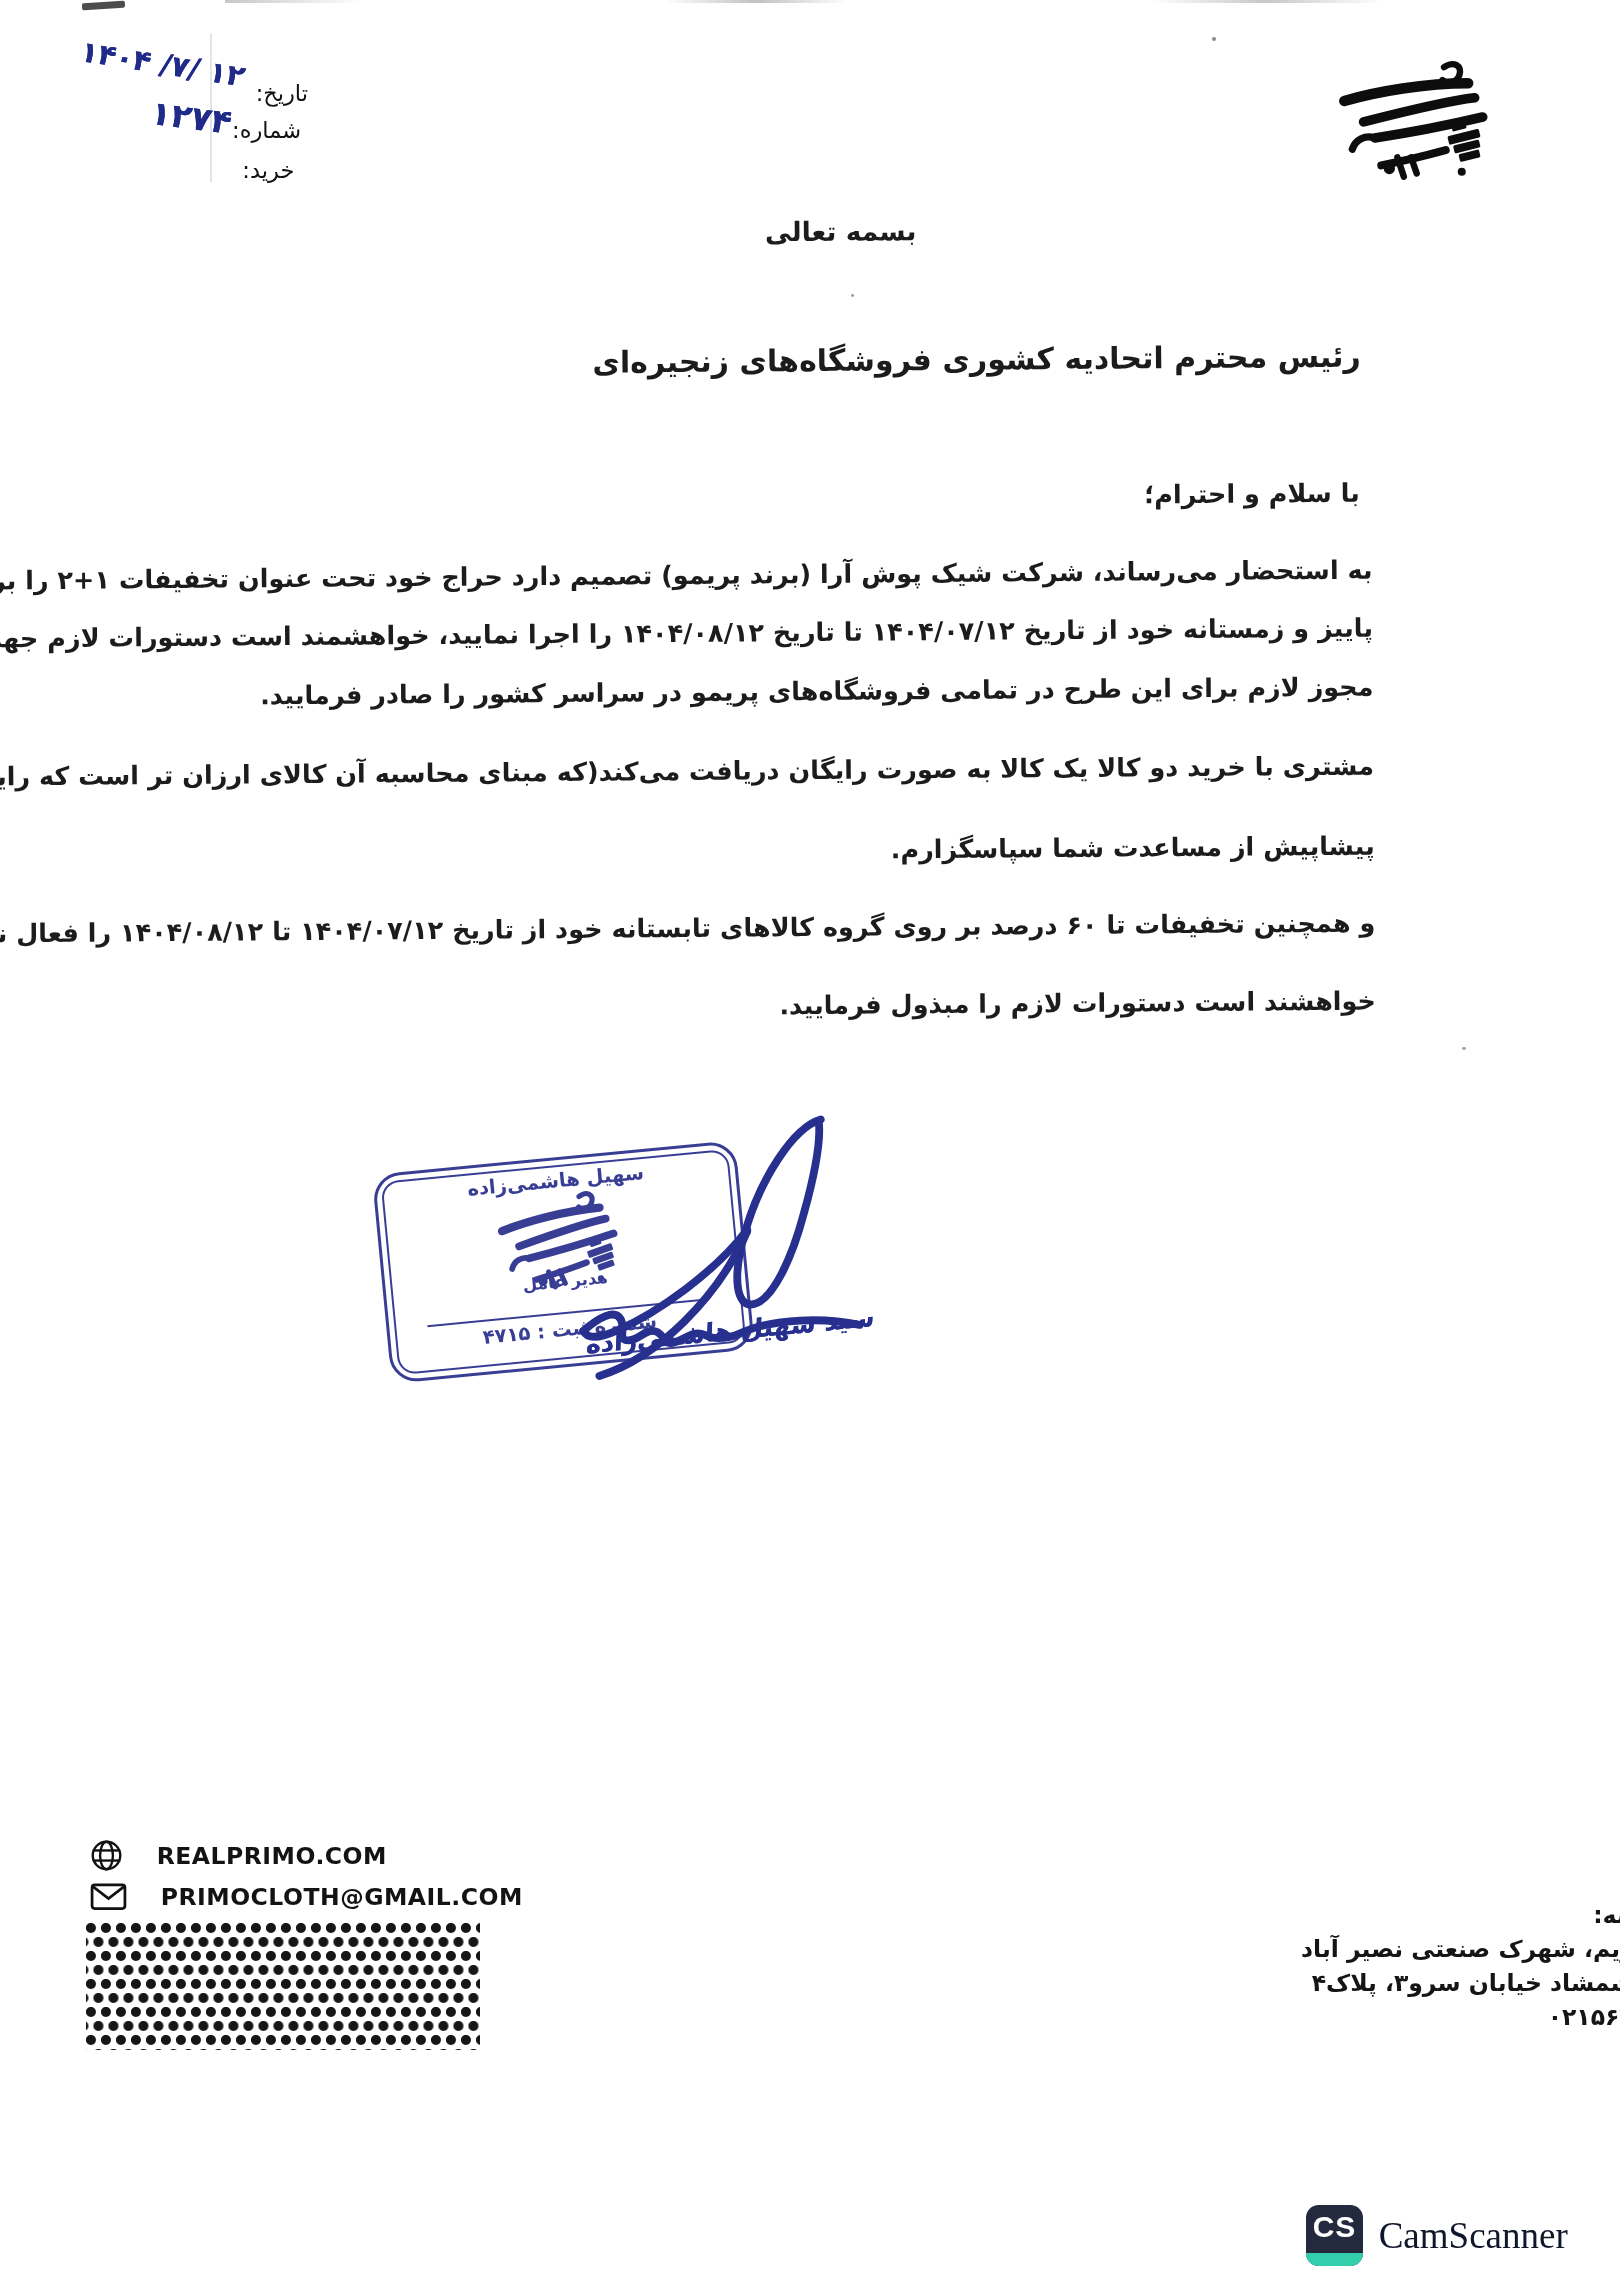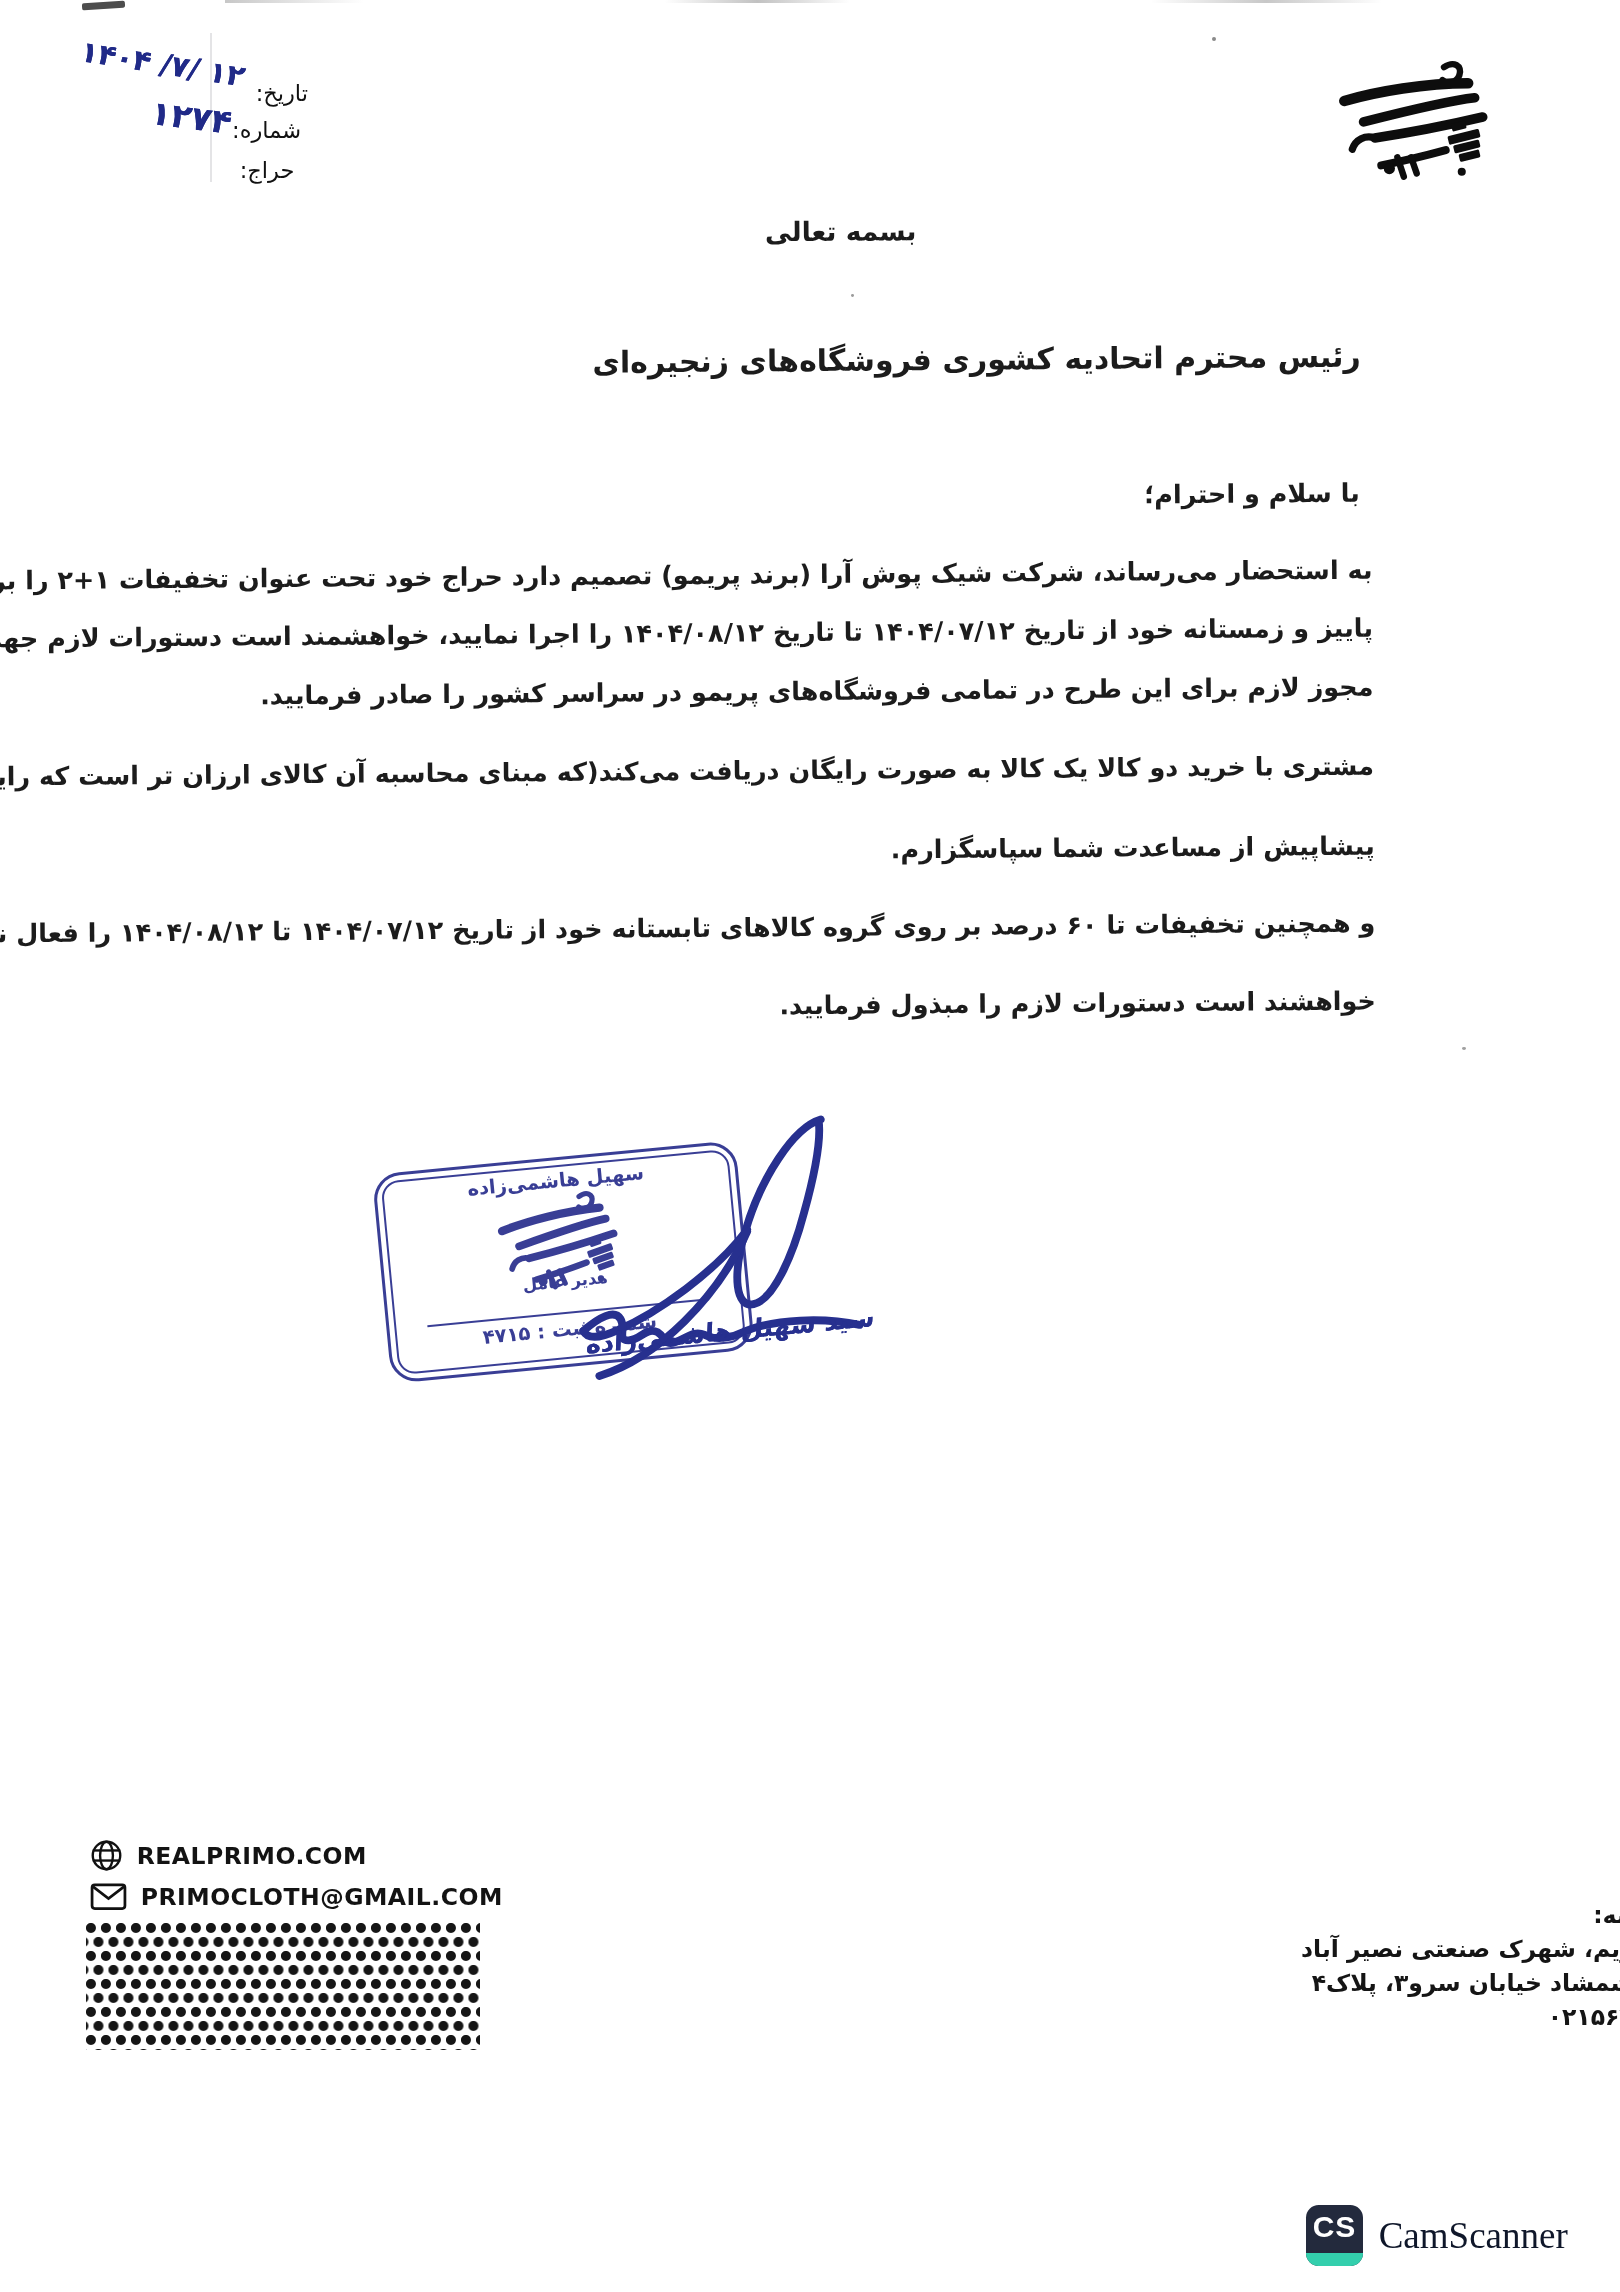--- a/index.html
+++ b/index.html
@@ -53,21 +53,21 @@
   .stamp-reg{position:absolute;top:161px;left:0;width:100%;text-align:center;
              font-size:19.6px;font-weight:bold;direction:rtl;}
   
   #sig{position:absolute;left:529px;top:1084px;z-index:3;}
   #signame{position:absolute;left:584px;top:1315px;z-index:3;color:#27308f;
            font-size:25.5px;font-weight:bold;direction:rtl;white-space:nowrap;
            transform:rotate(-5deg) skewX(-8deg);text-shadow:0 0 0.6px #27308f;}
   
   #contact{position:absolute;left:90px;top:1835px;}
   .c-row{display:flex;align-items:center;gap:13.7px;height:41px;}
-  .c-text{font-weight:bold;font-size:23.5px;letter-spacing:0.5px;color:#131313;}
+  .c-text{font-weight:bold;font-size:23.5px;letter-spacing:0.5px;color:#131313;margin-left:20px;}
   #dots{position:absolute;left:86px;top:1923px;width:394px;height:127px;
     background-image:
       radial-gradient(circle at 4.9px 4.9px,#161616 4.5px,transparent 5.5px),
       radial-gradient(circle at 4.9px 4.9px,#161616 4.5px,transparent 5.5px);
     background-size:15px 28px,15px 28px;
     background-position:0 0,7.5px 14px;}
   
   #addr{position:absolute;right:-13.7px;top:1898px;direction:rtl;text-align:right;}
   .a-line{white-space:nowrap;font-size:23.5px;font-weight:bold;line-height:34px;color:#151515;}
   
@@ -88,21 +88,21 @@
   <div class="art art-crease"></div>
   <div class="art speck1"></div>
   <div class="art speck2"></div>
   <div class="art speck3"></div>
 
   <div id="hdr">
     <span class="hdr-label lab-date">تاریخ:</span>
     <span class="hand val-date">‎۱۴۰۴ /۷/ ۱۲</span>
     <span class="hdr-label lab-num">شماره:</span>
     <span class="hand val-num">۱۲۷۴</span>
-    <span class="hdr-label lab-att">حراج:</span>
+    <span class="hdr-label lab-att">خرید:</span>
   </div>
 
   <div id="brandlogo">
     <svg width="169" height="149" viewBox="0 0 210 160">
       <g stroke="currentColor" fill="none" stroke-linecap="round">
         <path d="M138,10 C150,2 161,8 157,20 C154,29 142,32 136,26" stroke-width="8"></path>
         <path d="M14,52 C55,40 115,30 168,30" stroke-width="13"></path>
         <path d="M38,78 C85,66 140,52 176,48" stroke-width="12"></path>
         <path d="M24,112 C28,100 40,94 52,98" stroke-width="9"></path>
         <path d="M52,98 C105,90 152,80 186,72" stroke-width="12"></path>

